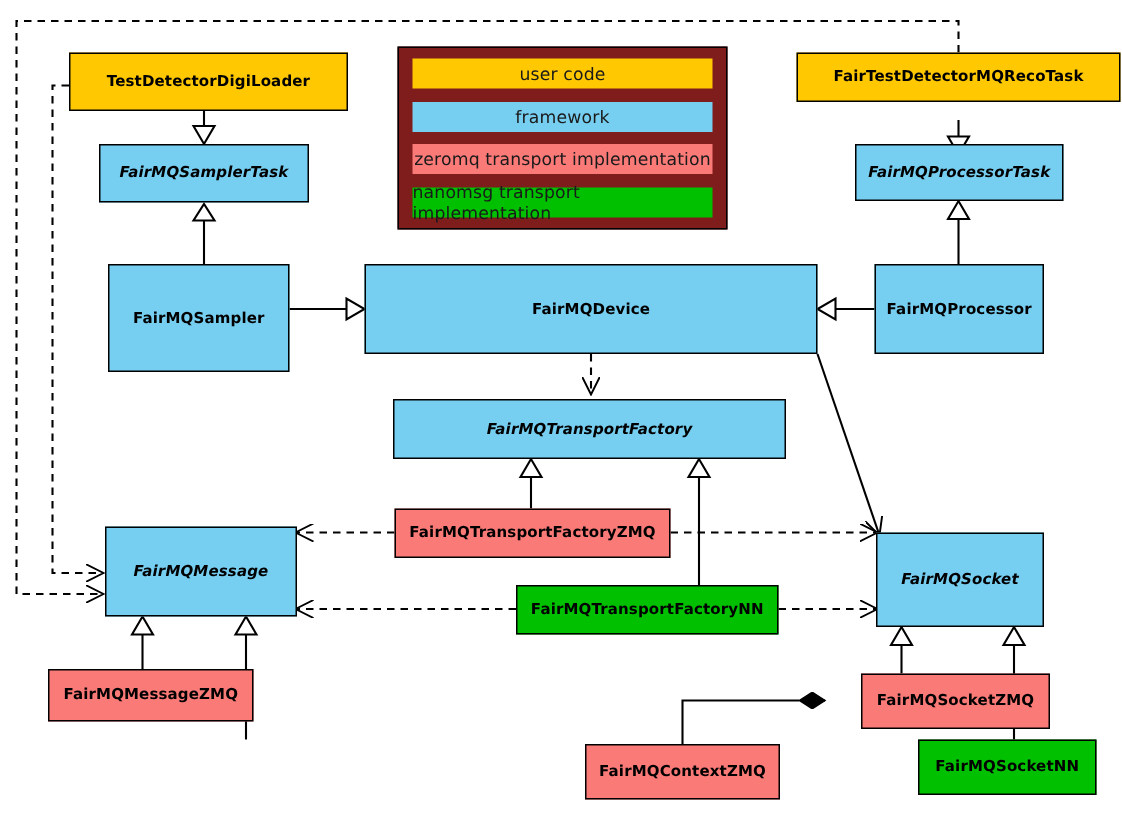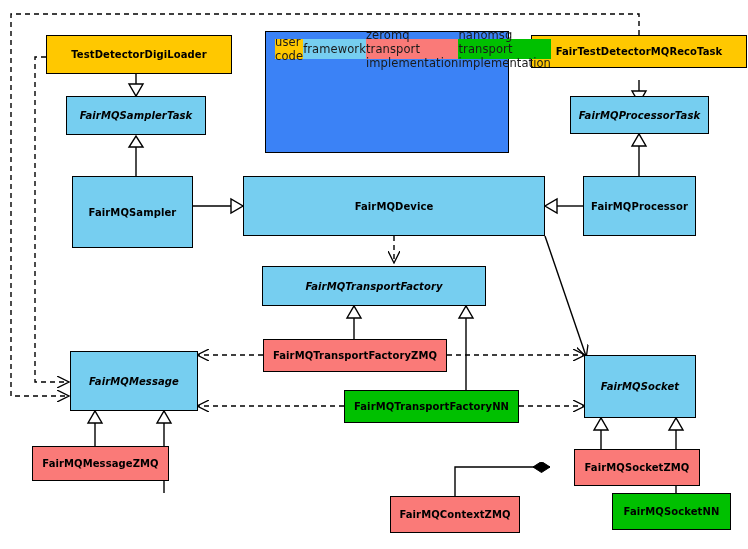--- a/index.html
+++ b/index.html
@@ -43,28 +43,28 @@
   }
   .c-user   { background: #ffc800; }
   .c-frame  { background: #76cef0; text-align: right; }
   .c-zeromq { background: #fa7a78; }
   .c-nanomsg{ background: #00c000; }
 
   #legend-panel {
     position: absolute;
     left: 265px;
     top: 31px;
-    width: 244px;
+    width: 220px;
     height: 122px;
     box-sizing: border-box;
     border: 1.4px solid #000000;
-    background: #3b82f6;
+    background: #7f1d1d;
     padding: 7px 9px;
     display: flex;
-    flex-direction: row;
+    flex-direction: column;
     justify-content: space-between;
     z-index: 4;
   }
   .legend-row {
     height: 20px;
     display: flex;
     align-items: center;
     justify-content: center;
     font-size: 11.5px;
     color: #1a1a1a;
@@ -169,21 +169,21 @@
   </div>
 
   <div class="uml-box c-frame abstract" style="left:570px; top:96px; width:139px; height:38px;">
     <span>FairMQProcessorTask</span>
   </div>
 
   <div class="uml-box c-user" style="left:531px; top:35px; width:216px; height:33px;">
     <span>FairTestDetectorMQRecoTask</span>
   </div>
 
-  <div class="uml-box c-frame abstract" style="left:262px; top:266px; width:224px; height:40px;">
+  <div class="uml-box c-frame abstract" style="left:262px; top:266px; width:262px; height:40px;">
     <span>FairMQTransportFactory</span>
   </div>
 
   <div class="uml-box c-zeromq" style="left:263px; top:339px; width:184px; height:33px;">
     <span>FairMQTransportFactoryZMQ</span>
   </div>
 
   <div class="uml-box c-nanomsg" style="left:344px; top:390px; width:175px; height:33px;">
     <span>FairMQTransportFactoryNN</span>
   </div>

